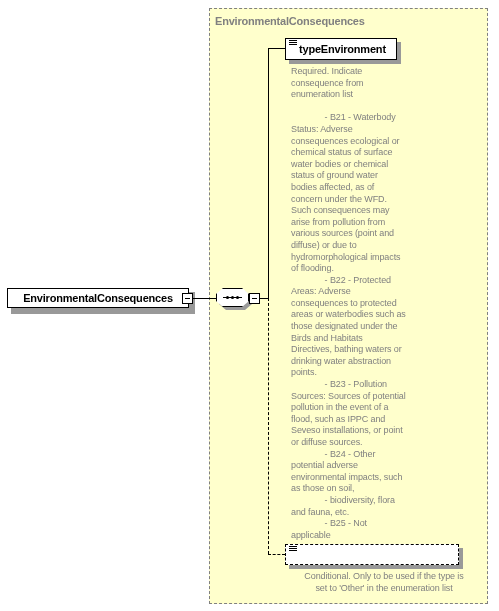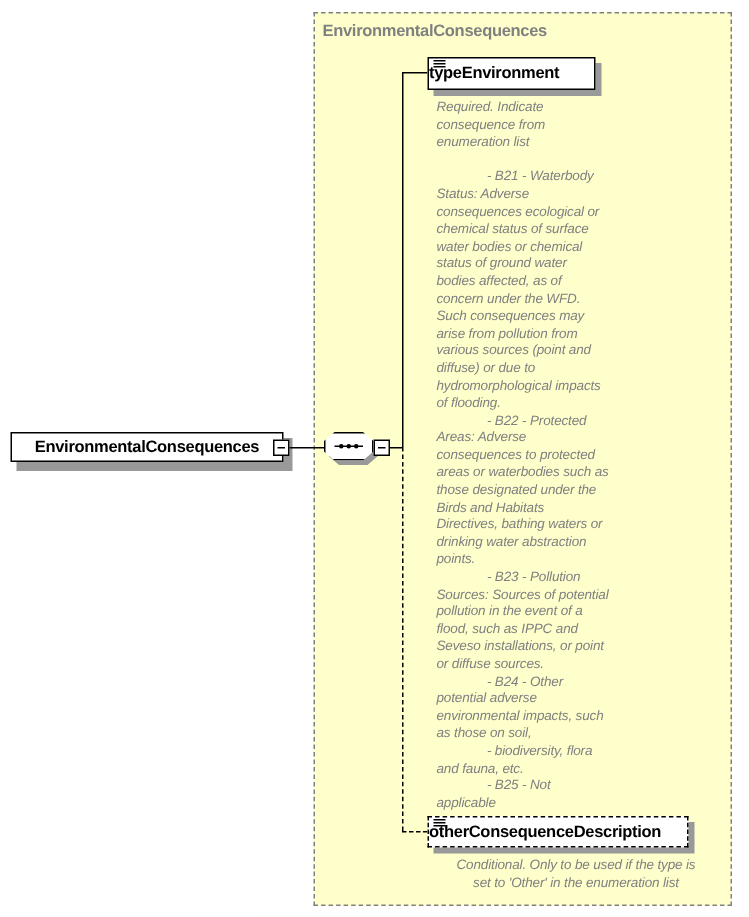--- a/index.html
+++ b/index.html
@@ -212,21 +212,21 @@
     align-items: center;
   }
   .elem.solid .elem-box { border: 1px solid #000000; }
   .elem.dashed-box .elem-box { border: 1px dashed #000000; }
   .elem .elem-label {
     font-size: 11px;
     font-weight: bold;
     color: #000000;
     letter-spacing: -0.2px;
     white-space: nowrap;
-    padding-left: 0;
+    padding-left: 13px;
   }
   
   .elem .elem-glyph {
     position: absolute;
     left: 3px;
     top: 1px;
     width: 8px;
     height: 7px;
   }
   .elem .elem-glyph i {
@@ -250,21 +250,20 @@
   #elem-other-consequence .elem-box    { width: 174px; height: 21px; }
 
   
   .annotation {
     position: absolute;
     font-size: 9px;
     line-height: 11.6px;
     color: #808080;
     letter-spacing: -0.1px;
     white-space: pre-wrap;
-    font-style: italic;
   }
   #annot-type-environment {
     left: 291px;
     top: 66px;
     width: 126px;
   }
   #annot-other-consequence {
     left: 291px;
     top: 571px;
     width: 186px;
@@ -364,18 +363,17 @@
 applicable</div>
 
 <div class="elem dashed-box" id="elem-other-consequence">
   <div class="elem-shadow"></div>
   <div class="elem-box">
     <span class="elem-glyph">
         <i></i>
         <i></i>
         <i></i>
       </span>
-    <span class="elem-label">otherConsequenceDescription</span>
   </div>
 </div>
 
 <div class="annotation" id="annot-other-consequence">Conditional. Only to be used if the type is
 set to 'Other' in the enumeration list</div>
 
 </body></html>

